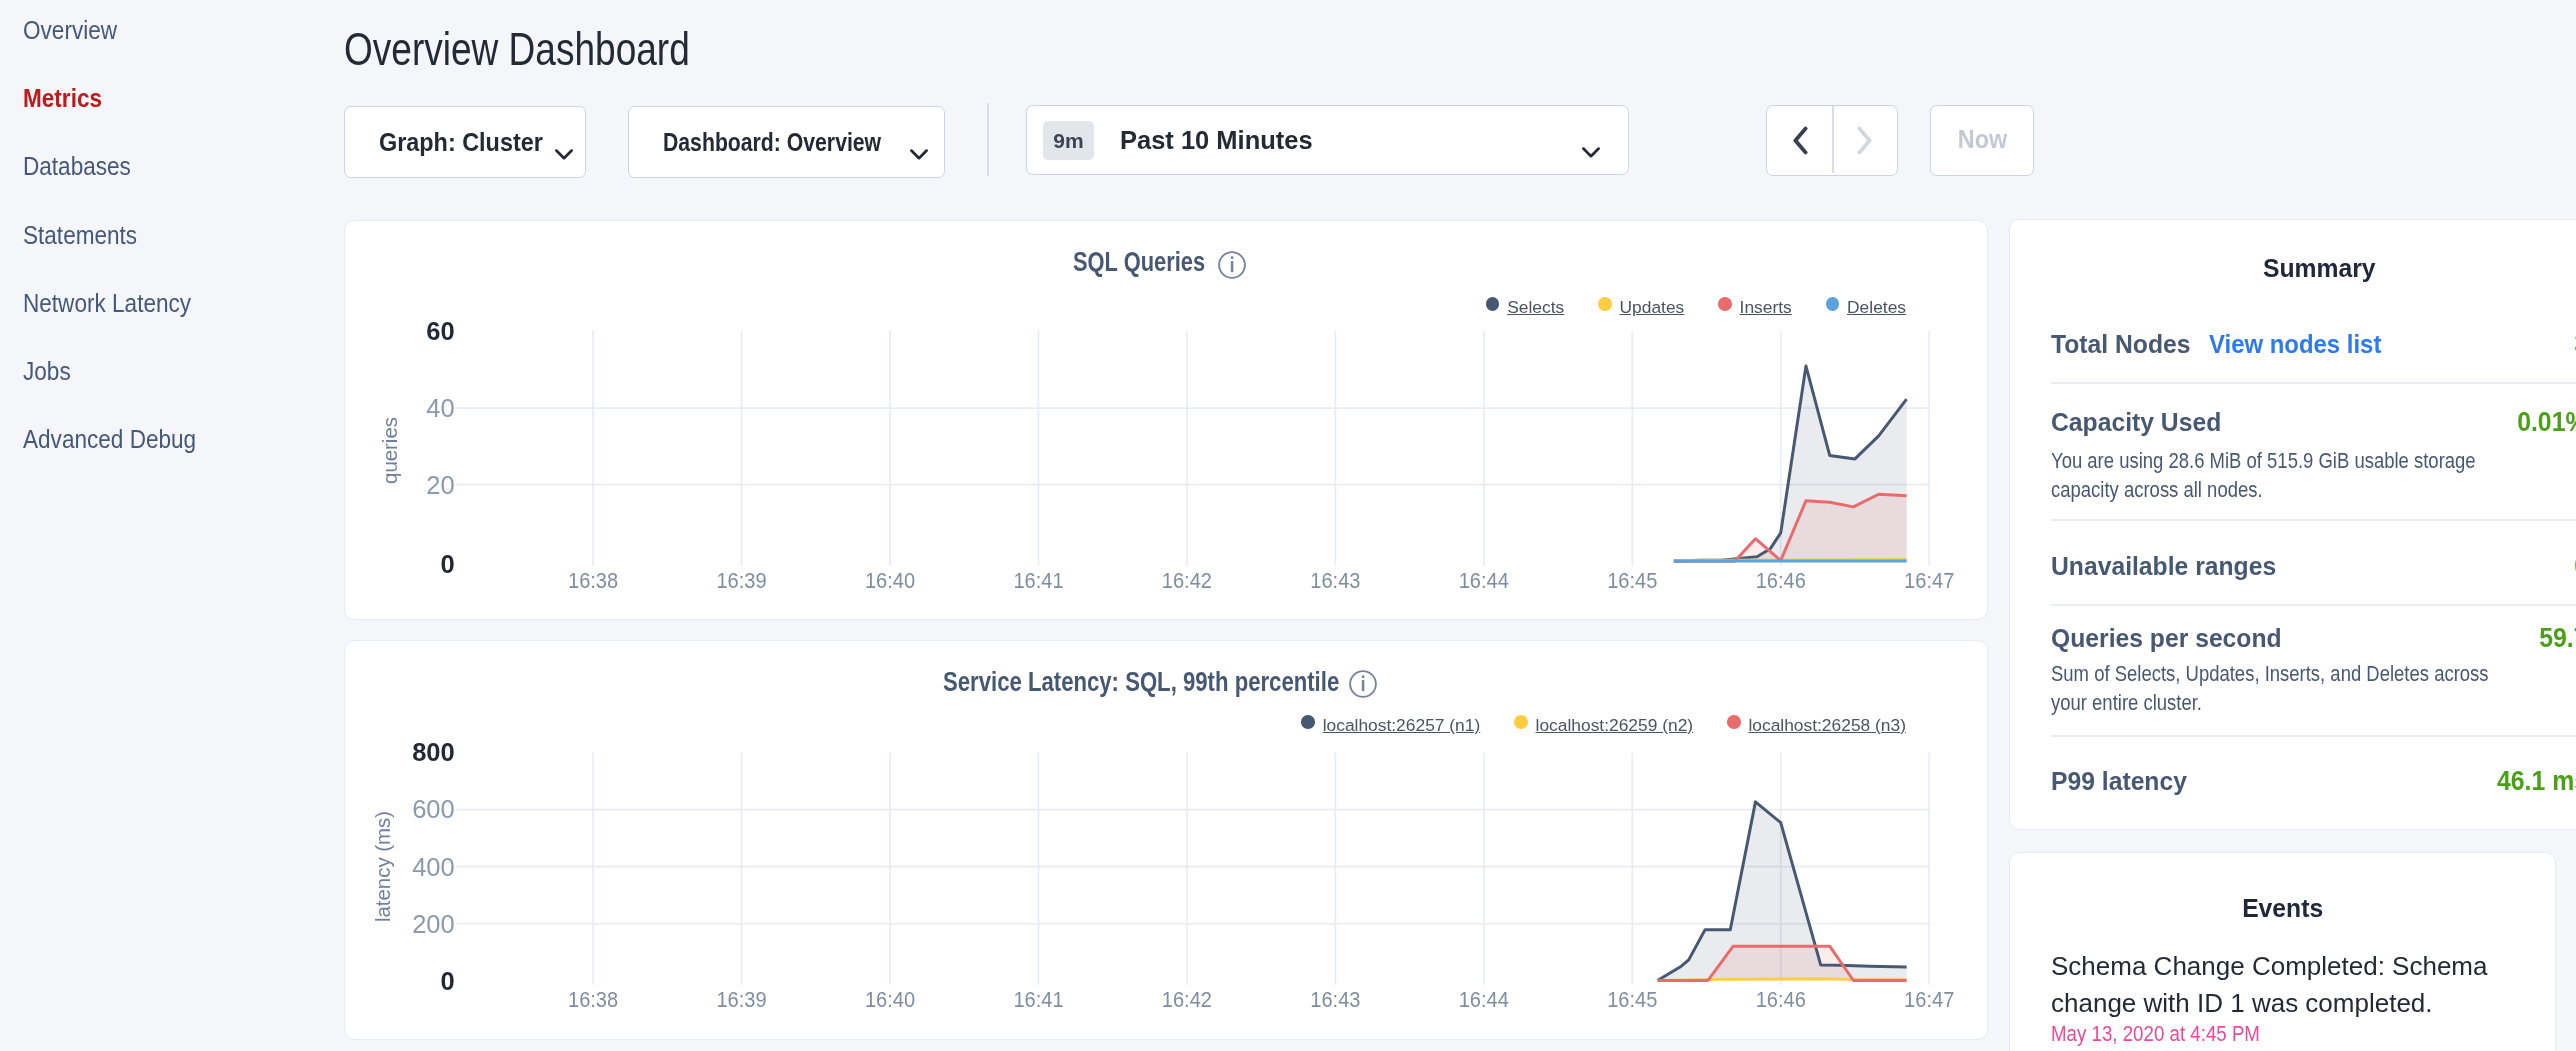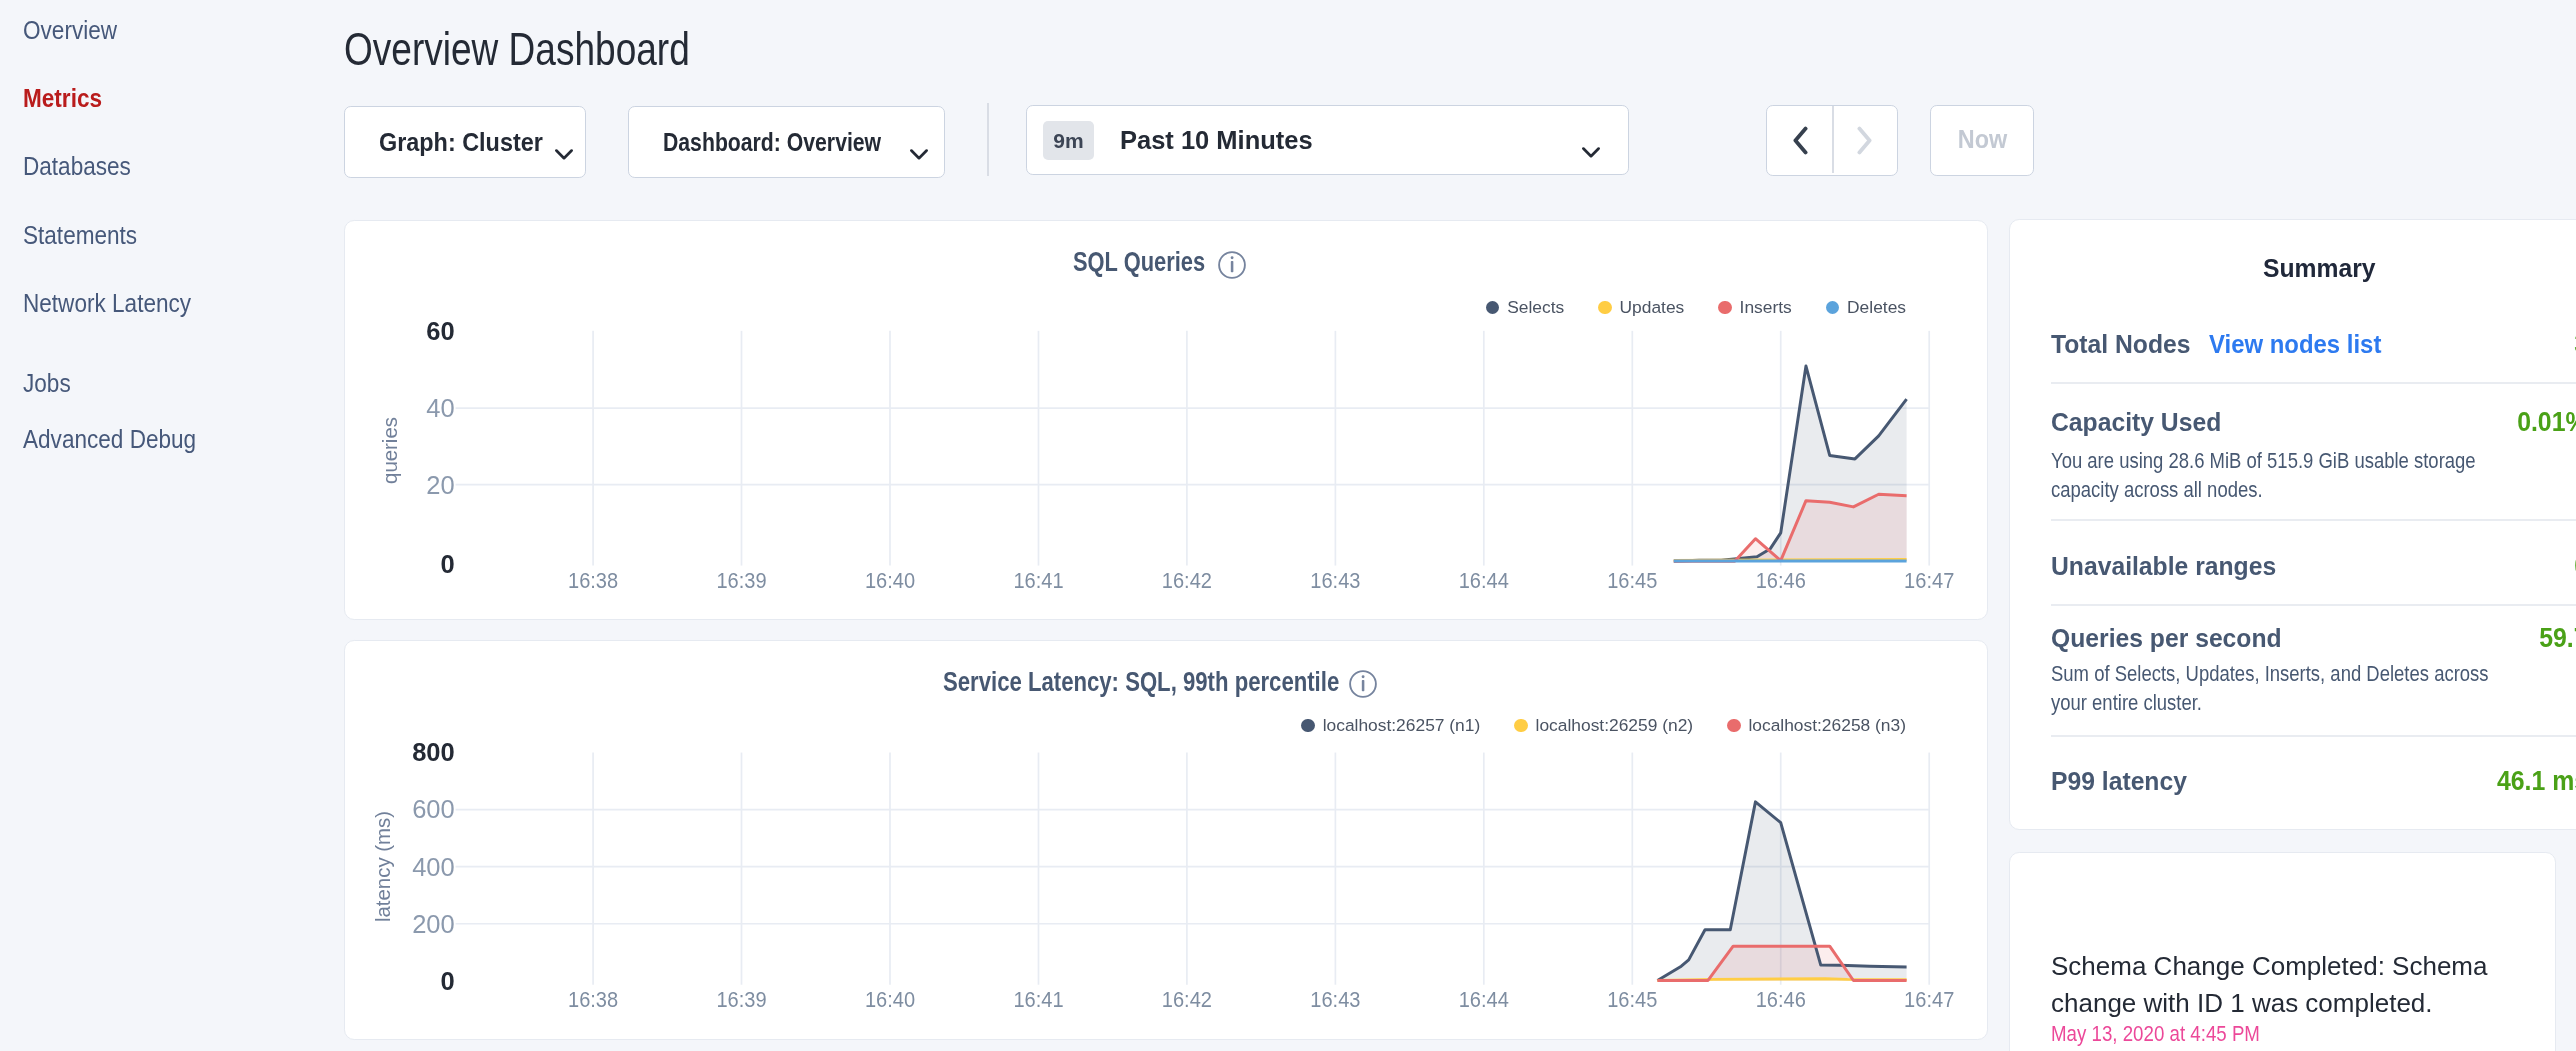--- a/index.html
+++ b/index.html
@@ -4,37 +4,37 @@
 html,body { width:2576px; height:1051px; background:#f4f6fa; font-family:"Liberation Sans",sans-serif; position:relative; overflow:hidden; }
 svg text { font-family:"Liberation Sans",sans-serif; }
 .sx { display:inline-block; transform:scaleX(var(--sx)); transform-origin:left center; white-space:nowrap; }
 .sxr { display:inline-block; transform:scaleX(var(--sx)); transform-origin:right center; white-space:nowrap; }
 .nav { position:absolute; left:23px; font-size:25.5px; color:#46587a; line-height:25.5px; white-space:nowrap; }
 .nav.sel { color:#b91c1c; font-weight:bold; }
 .abs { position:absolute; }
 .btn { position:absolute; background:#fff; border:1.7px solid #ccd4e1; border-radius:6.8px; font-weight:bold; font-size:26px; color:#242a35; }
 .card { position:absolute; background:#fff; border:1.7px solid #e6eaf1; border-radius:10.2px; }
 .legend { position:absolute; display:flex; align-items:center; font-size:17.4px; color:#4a5362; white-space:nowrap; }
-.litem { display:flex; align-items:center; margin-left:34px; }
+.litem { display:flex; margin-left:34px;text-decoration:underline; }
 .dot { width:13.6px; height:13.6px; border-radius:50%; display:inline-block; margin-right:7.7px; }
 .ylab { position:absolute; transform:rotate(-90deg); font-size:20.4px; color:#71809a; white-space:nowrap; }
 .srow { position:absolute; left:41px; right:41px; display:flex; align-items:baseline;justify-content:space-between; }
 .slab { font-weight:bold; font-size:26px; color:#475872; }
 .sval { margin-left:auto; font-weight:bold; font-size:27px; color:#4aa117; }
 .sdesc { position:absolute; left:41px; font-size:22px; color:#475872; line-height:29px; }
 .sdiv { position:absolute; left:41px; right:20.4px; height:1.7px; background:#e9ecf1; }
 .ctitle { position:absolute; font-weight:bold; font-size:27px; color:#475872; line-height:31px; white-space:nowrap; }
 </style></head>
 <body>
 <div class="nav" style="top:18.4px"><span class="sx" style="--sx:.885">Overview</span></div>
 <div class="nav sel" style="top:86px"><span class="sx" style="--sx:.885">Metrics</span></div>
 <div class="nav" style="top:154px"><span class="sx" style="--sx:.885">Databases</span></div>
 <div class="nav" style="top:223px"><span class="sx" style="--sx:.885">Statements</span></div>
 <div class="nav" style="top:291px"><span class="sx" style="--sx:.885">Network Latency</span></div>
-<div class="nav" style="top:371px"><span class="sx" style="--sx:.885">Jobs</span></div>
+<div class="nav" style="top:359px"><span class="sx" style="--sx:.885">Jobs</span></div>
 <div class="nav" style="top:427px"><span class="sx" style="--sx:.885">Advanced Debug</span></div>
 <div class="abs" style="left:344px;top:26px;font-size:46px;color:#242a35;line-height:46px"><span class="sx" style="--sx:.805">Overview Dashboard</span></div>
 
 <div class="btn" style="left:344px;top:106px;width:242px;height:72px">
   <div class="abs" style="left:34px;top:19.6px"><span class="sx" style="--sx:.90">Graph: Cluster</span></div>
   <div class="abs" style="left:208px;top:31px"><svg width="22" height="13.6" viewBox="0 0 26 16">
         <polyline points="4,3 13,12 22,3" fill="none" stroke="#242a35" stroke-width="3.2" stroke-linecap="round" stroke-linejoin="round"></polyline>
       </svg></div>
 </div>
 <div class="btn" style="left:628px;top:106px;width:317px;height:72px">
@@ -187,16 +187,17 @@
     </div>
   <div class="sdesc" style="top:439px"><span class="sx" style="--sx:.84">Sum of Selects, Updates, Inserts, and Deletes across<br>your entire cluster.</span></div>
   <div class="sdiv" style="top:515px"></div>
   <div class="srow" style="top:546px">
       <span class="slab"><span class="sx" style="--sx:.95">P99 latency</span></span>
       <span class="sval"><span class="sxr" style="--sx:.92">46.1 ms</span></span>
     </div>
 </div>
 
 <div class="card" style="left:2009px;top:852px;width:547px;height:281px">
+  <div class="abs" style="top:40px;width:100%;text-align:center;font-size:26px;font-weight:bold;color:#20283a"><span class="sx" style="--sx:.95;transform-origin:center">Events</span></div>
   <div class="abs" style="left:41px;top:95px;font-size:26px;color:#242a35;line-height:37px">Schema Change Completed: Schema<br>change with ID 1 was completed.</div>
   <div class="abs" style="left:41px;top:168px;font-size:22px;color:#ec4899"><span class="sx" style="--sx:.85">May 13, 2020 at 4:45 PM</span></div>
 </div>
 
 
 </body></html>

